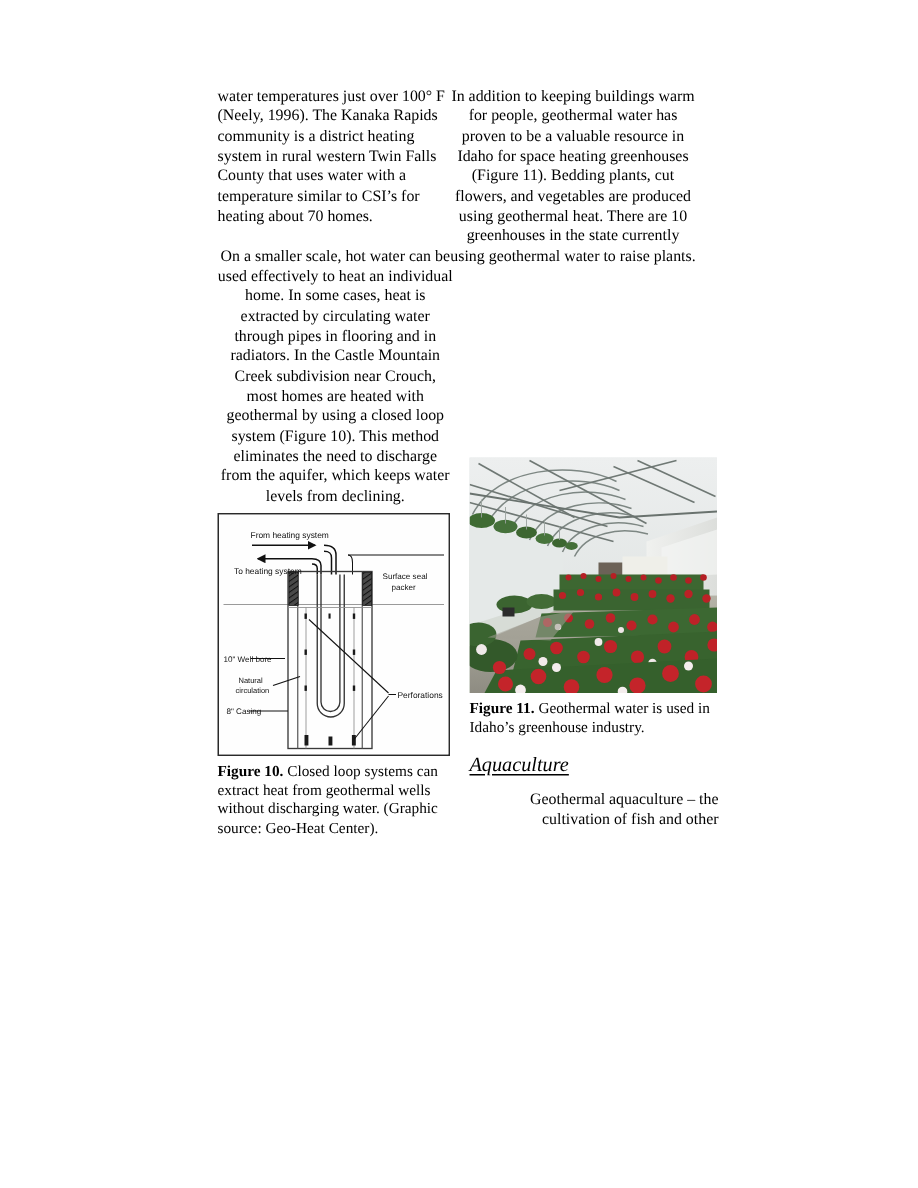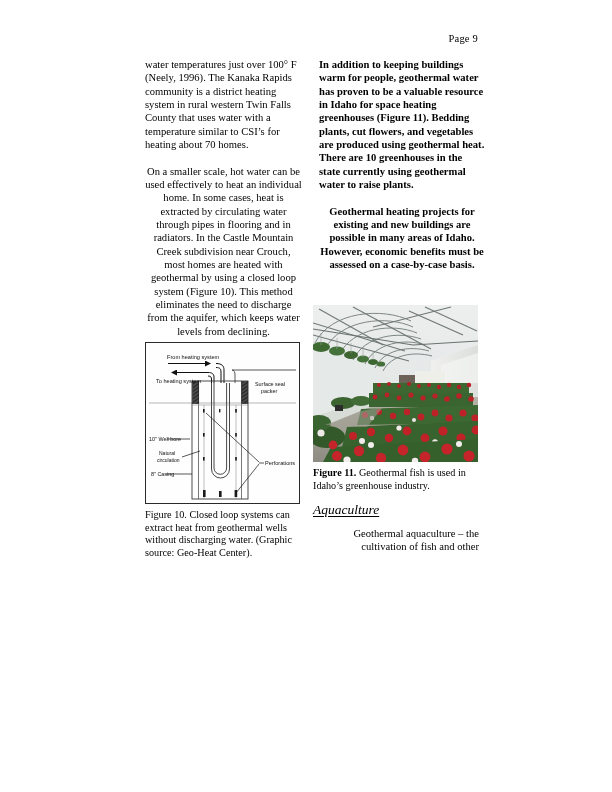--- a/index.html
+++ b/index.html
@@ -39,24 +39,23 @@
     line-height: 13.35px;
     text-align: left;
     font-family: "Liberation Serif", serif;
   }
   .col-left {
     left: 145px;
     top: 58px;
     width: 157px;
   }
   .col-right {
-    left: 319px;
+    left: 299px;
     top: 58px;
     width: 166px;
-    font-weight: bold;
   }
   .para {
     margin: 0 0 13.3px 0;
     white-space: pre-line;
   }
   .para:last-child { margin-bottom: 0; text-align: center; }
 
   
   .fig10-wrap {
     position: absolute;
@@ -72,21 +71,21 @@
     background: #fdfdfd;
     overflow: hidden;
   }
   .fig10-svg { display:block; width:153px; height:160px; }
   .fig10-caption {
     margin-top: 5px;
     font-size: 10.2px;
     line-height: 12.6px;
     width: 157px;
   }
-  .fig10-caption .figlabel { font-weight: normal; text-align: right; }
+  .fig10-caption .figlabel { font-weight: bold; text-align: right; }
 
   
   .fig11-wrap {
     position: absolute;
     left: 313px;
     top: 305px;
     width: 166px;
   }
   .photo {
     position: relative;
@@ -128,30 +127,28 @@
     line-height: 13.35px;
     white-space: pre-line;
     text-align: right;
   }
 </style>
 </head>
 <body>
 
 <div class="page">
 
-  <div class="page-header">Page 9</div>
 
   <div class="col col-left">
     <p class="para">water temperatures just over 100° F (Neely, 1996).  The Kanaka Rapids community is a district heating system in rural western Twin Falls County that uses water with a temperature similar to CSI’s for heating about 70 homes.</p>
     <p class="para">On a smaller scale, hot water can be used effectively to heat an individual home.  In some cases, heat is extracted by circulating water through pipes in flooring and in radiators.  In the Castle Mountain Creek subdivision near Crouch, most homes are heated with geothermal by using a closed loop system (Figure 10).  This method eliminates the need to discharge from the aquifer, which keeps water levels from declining.</p>
   </div>
 
   <div class="col col-right">
     <p class="para">In addition to keeping buildings warm for people, geothermal water has proven to be a valuable resource in Idaho for space heating greenhouses (Figure 11).  Bedding plants, cut flowers, and vegetables are produced using geothermal heat.  There are 10 greenhouses in the state currently using geothermal water to raise plants.</p>
-    <p class="para">Geothermal heating projects for existing and new buildings are possible in many areas of Idaho.  However, economic benefits must be assessed on a case-by-case basis.</p>
   </div>
 
   <div class="fig10-wrap">
     <div class="fig10-box">
       <svg class="fig10-svg" viewBox="0 0 153 160" xmlns="http://www.w3.org/2000/svg">
         <defs>
           <pattern id="hatch" width="3" height="3" patternUnits="userSpaceOnUse" patternTransform="rotate(55)">
             <rect width="3" height="3" fill="#4a4a4a"></rect>
             <line x1="0" y1="0" x2="0" y2="3" stroke="#111" stroke-width="1.4"></line>
           </pattern>
@@ -399,19 +396,19 @@
         </g>
 
         <ellipse cx="14" cy="132" rx="18" ry="11" fill="#33592a"></ellipse>
         <ellipse cx="6" cy="118" rx="12" ry="8" fill="#3a6430"></ellipse>
         <circle cx="8" cy="128" r="3.6" fill="#f0e9e9"></circle>
         <circle cx="20" cy="140" r="4.4" fill="#c4242a"></circle>
 
         <path d="M12,120 L48,106 L70,102 L54,122 Z" fill="#a3a096" opacity="0.55"></path>
       </svg>
     </div>
-    <div class="fig11-caption"><span class="figlabel">Figure 11.</span><span>  Geothermal fish is used in Idaho’s greenhouse industry.</span></div>
+    <div class="fig11-caption"><span class="figlabel">Figure 11.</span><span>  Geothermal water is used in Idaho’s greenhouse industry.</span></div>
   </div>
 
   <div class="section-head">Aquaculture</div>
   <div class="aqua-body">Geothermal aquaculture – the cultivation of fish and other</div>
 
 </div>
 
 </body></html>

